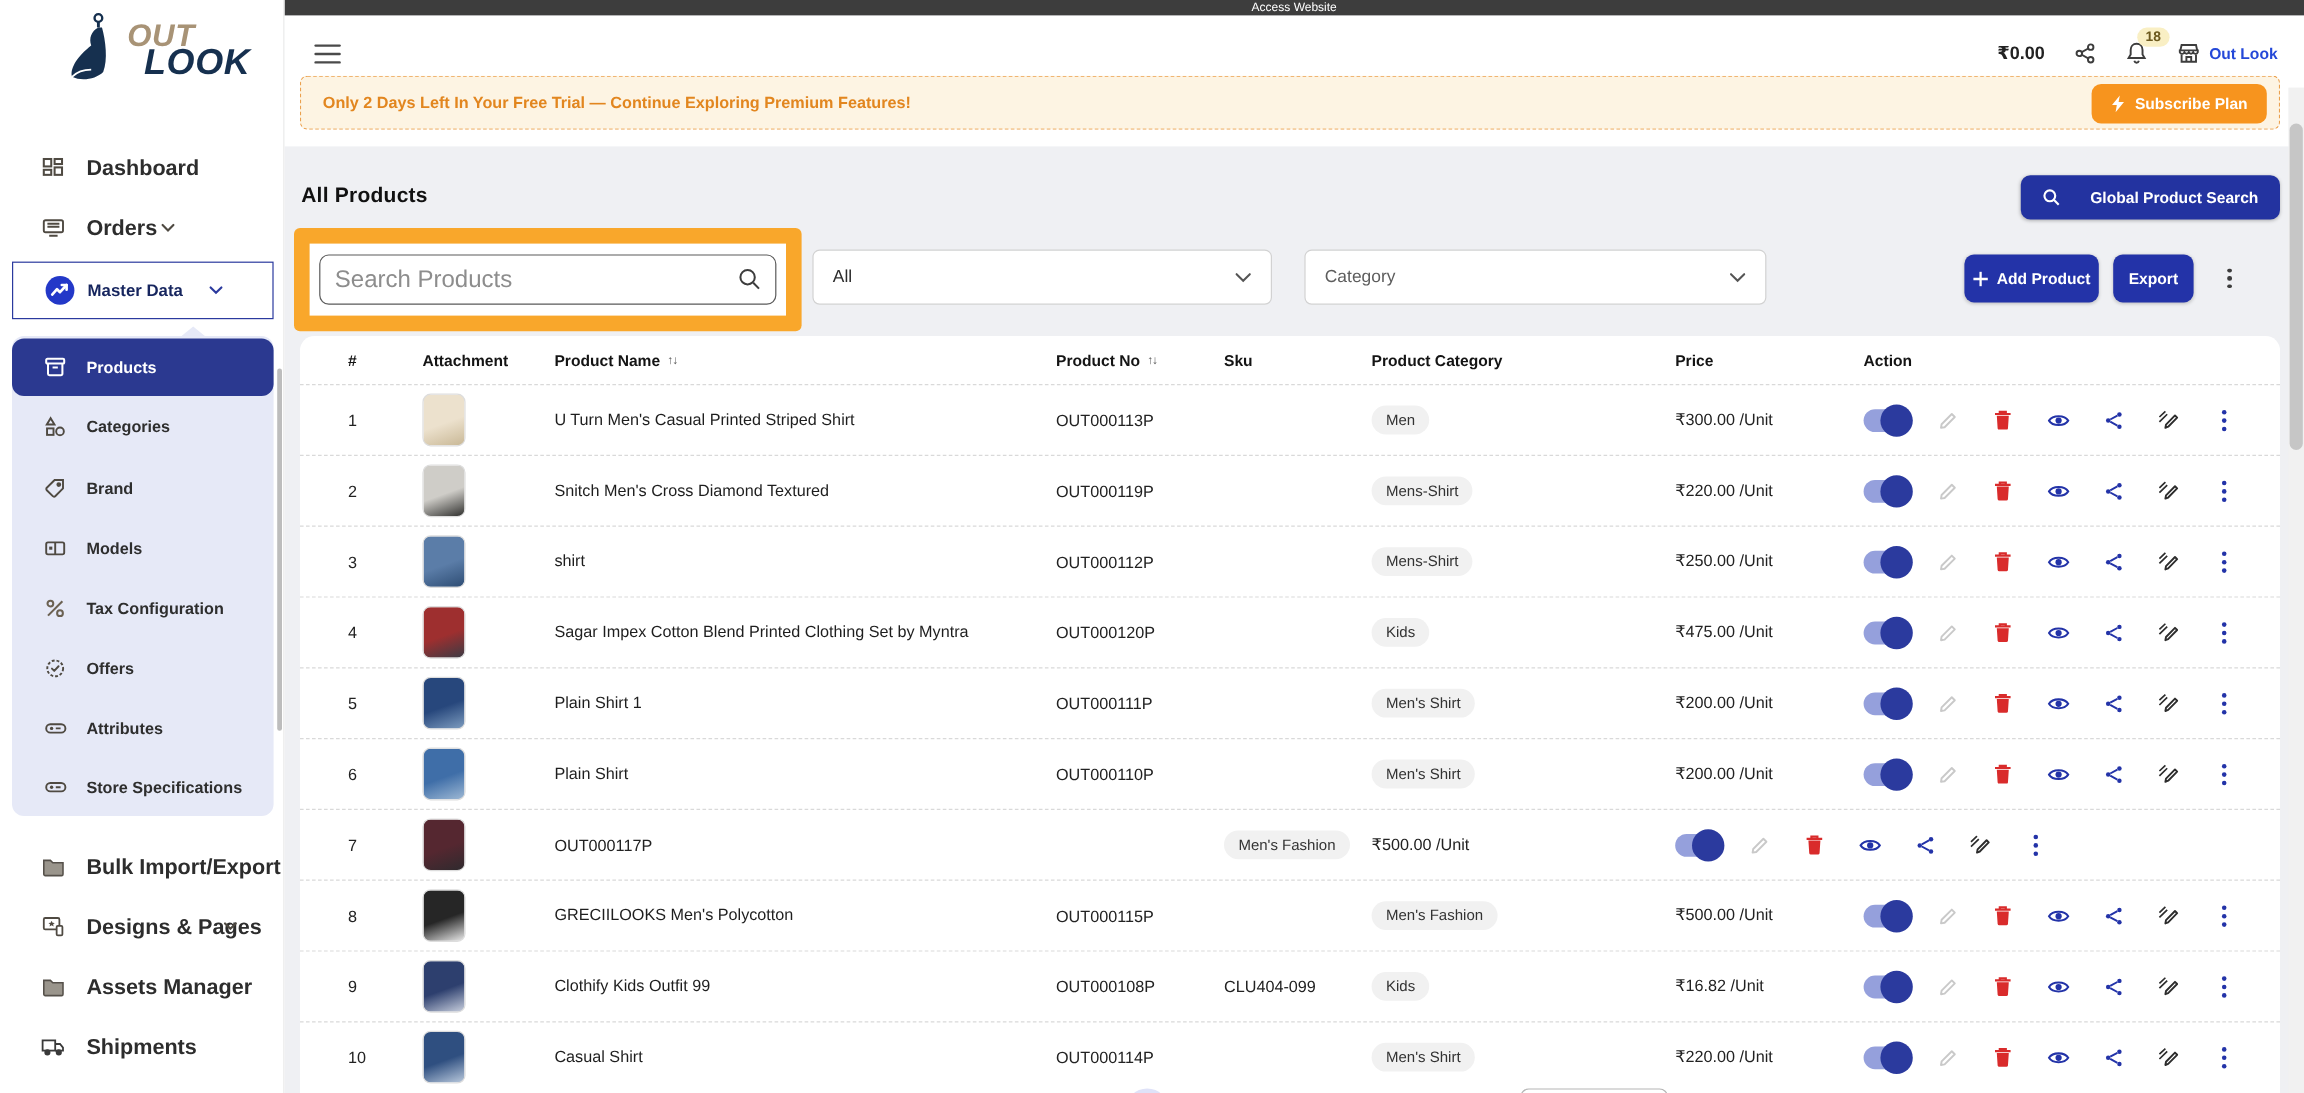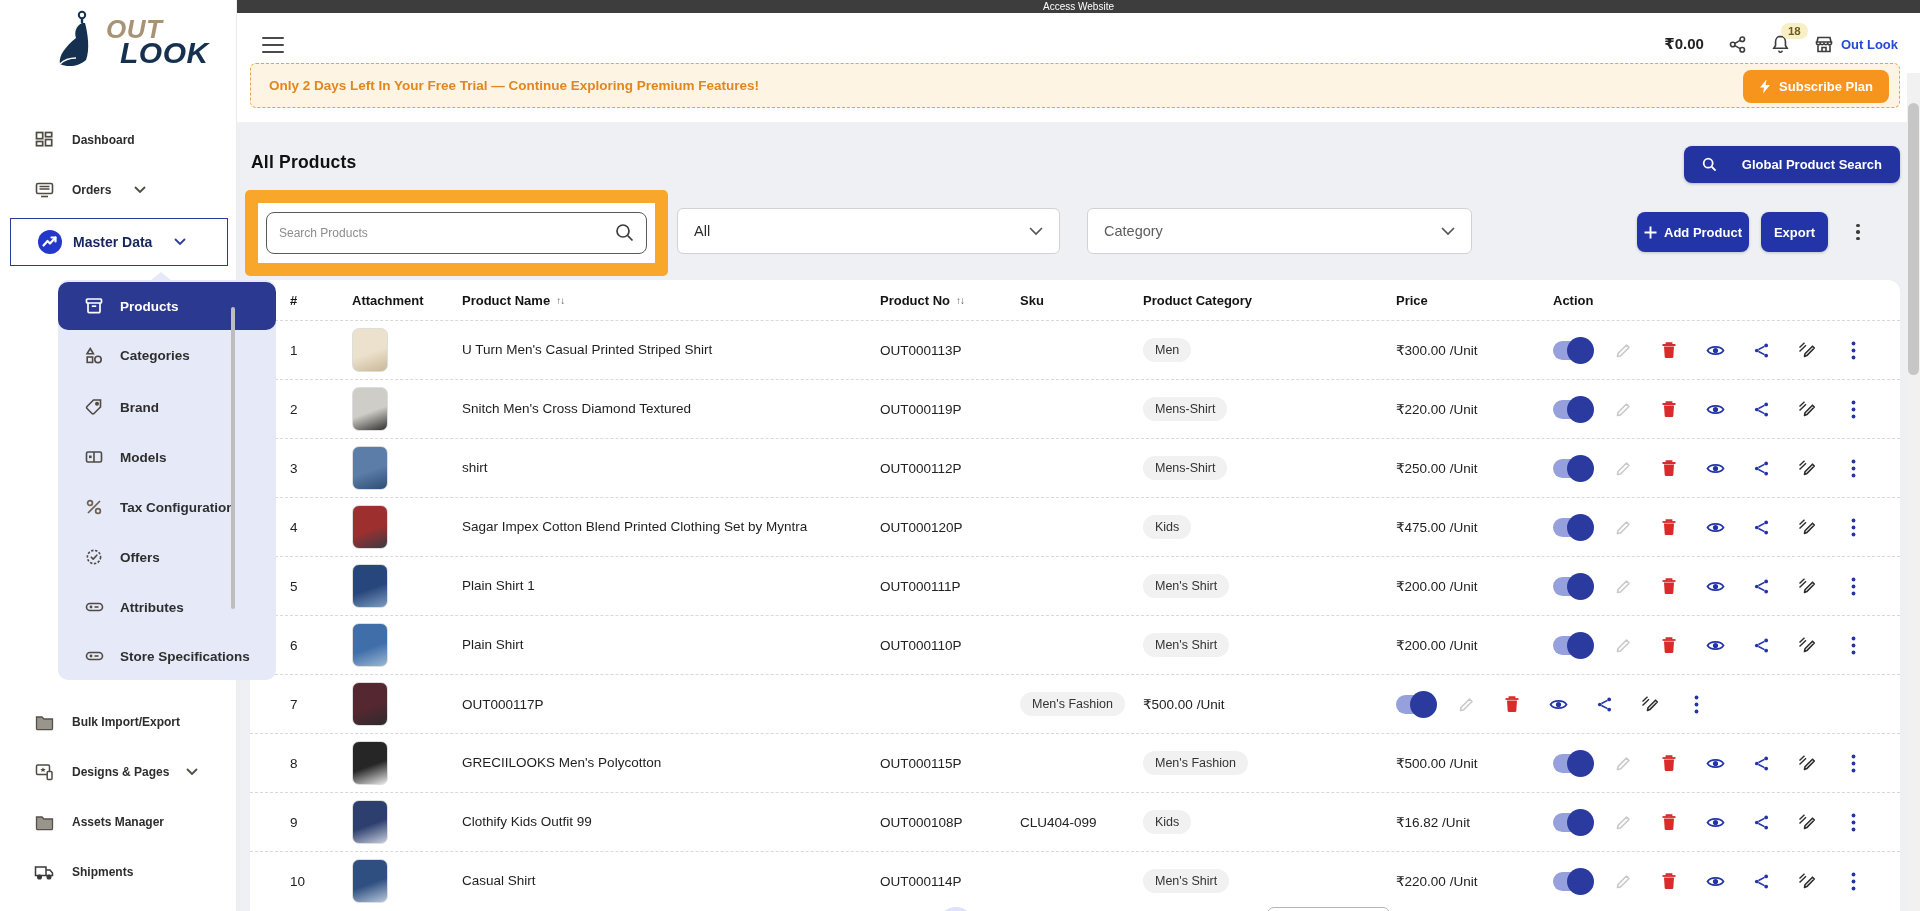--- a/index.html
+++ b/index.html
@@ -8,26 +8,26 @@
   .canvas { position:relative; width:1920px; height:911px; background:#fff; }
 
   
   .sidebar { position:absolute; left:0; top:0; width:237px; height:911px; background:#fff; border-right:1px solid #ececec; z-index:5; }
   .logo { position:absolute; left:52px; top:10px; display:flex; align-items:center; gap:2px; }
   .logo-text { font-style:italic; font-weight:bold; line-height:0.85; letter-spacing:.5px; }
   .logo-out { color:#a89376; font-size:26px; display:block; }
   .logo-look { color:#16304f; font-size:30px; display:block; margin-left:14px; }
   .nav-item { position:absolute; left:0; width:237px; height:38px; display:flex; align-items:center; cursor:pointer; }
   .nav-item .nicon { position:absolute; left:34px; width:20px; height:20px; display:flex; align-items:center; justify-content:center; }
-  .nav-item .nlabel { position:absolute; left:72px; font-size:12px; font-weight:600; color:#2d2d2d; }
+  .nav-item .nlabel { position:absolute; left:72px; font-size:18px; font-weight:600; color:#2d2d2d; }
   .chev { margin-left:6px; }
   .masterdata-box { position:absolute; left:10px; top:218px; width:218px; height:48px; border:1px solid #2b3a9e; border-radius:0; display:flex; align-items:center; cursor:pointer; background:#fff; }
   .masterdata-box .mcircle { position:absolute; left:26px; width:26px; height:26px; }
   .masterdata-box .nlabel { position:absolute; left:62px; font-size:14px; font-weight:700; color:#16255e; }
-  .submenu { position:absolute; left:10px; top:280px; width:218px; height:400px; background:#e6e9f7; border-radius:10px;margin-left:48px; }
+  .submenu { position:absolute; left:10px; top:280px; width:218px; height:400px; background:#e6e9f7; border-radius:10px; }
   .submenu-notch { position:absolute; left:150px; top:272px; width:0; height:0; border-left:11px solid transparent; border-right:11px solid transparent; border-bottom:9px solid #e6e9f7; }
   .sub-item { position:absolute; left:0; width:218px; height:38px; display:flex; align-items:center; cursor:pointer; }
   .sub-item .nicon { position:absolute; left:26px; width:20px; height:20px; display:flex; align-items:center; justify-content:center; }
   .sub-item .nlabel { position:absolute; left:62px; font-size:13.5px; font-weight:600; color:#2e2e2e; }
   .sub-item.active { background:#2b3990; border-radius:10px; height:48px; }
   .sub-item.active .nlabel { color:#fff; font-weight:700; }
   .sidebar-scroll { position:absolute; left:231px; top:307px; width:4px; height:302px; background:#bdbdbd; border-radius:2px; }
 
   
   .main { position:absolute; left:237px; top:0; width:1683px; height:911px; background:#eff0f3; }
@@ -48,21 +48,21 @@
   .subscribe-btn { position:absolute; right:10px; top:6px; height:33px; background:#f7941e; border:none; border-radius:8px; color:#fff; font-weight:700; font-size:13px; padding:0 16px; display:flex; align-items:center; gap:8px; cursor:pointer; font-family:inherit; }
 
   .content { position:absolute; left:0; top:124px; width:1683px; height:789px; }
   .page-title { position:absolute; left:14px; top:28px; font-size:17.5px; font-weight:800; color:#111; letter-spacing:.2px; }
   .global-search-btn { position:absolute; right:20px; top:22px; height:37px; background:#2333a0; border:none; border-radius:8px; color:#fff; font-weight:700; font-size:13px; padding:0 18px; display:flex; align-items:center; gap:25px; cursor:pointer; font-family:inherit; box-shadow:0 1px 3px rgba(0,0,0,.25); }
 
   
   .search-highlight { position:absolute; left:8px; top:66px; width:423px; height:86px; background:#f9a72b; border-radius:5px; padding:13px; }
   .search-highlight .inner { width:100%; height:100%; background:#fff; display:flex; align-items:center; justify-content:center; }
   .search-box { position:relative; width:381px; height:42px; }
-  .search-box input { width:100%; height:100%; border:1.4px solid #5a5a5a; border-radius:8px; padding:0 44px 0 12px; font-size:12px; color:#222; font-family:inherit; outline:none; }
+  .search-box input { width:100%; height:100%; border:1.4px solid #5a5a5a; border-radius:8px; padding:0 44px 0 12px; font-size:20px; color:#222; font-family:inherit; outline:none; }
   .search-box input::placeholder { color:#8d8d8d; }
   .search-box .mag { position:absolute; right:13px; top:11px; cursor:pointer; }
   .select-box { position:absolute; top:84px; height:46px; background:#fff; border:1px solid #d2d2d2; border-radius:6px; display:flex; align-items:center; justify-content:space-between; padding:0 16px; cursor:pointer; }
   .select-box.scope { left:440px; width:383px; }
   .select-box.cat { left:850px; width:385px; }
   .select-box .val { font-size:14.5px; color:#2b2b2b; }
   .select-box.cat .val { color:#5d5d5d; }
   .blue-btn { position:absolute; top:88px; height:40px; background:#2333a8; border:none; border-radius:8px; color:#fff; font-weight:700; font-size:13px; display:flex; align-items:center; justify-content:center; gap:7px; cursor:pointer; font-family:inherit; box-shadow:0 1px 3px rgba(0,0,0,.2); }
   .add-btn { left:1400px; width:112px; }
   .export-btn { left:1524px; width:67px; }

